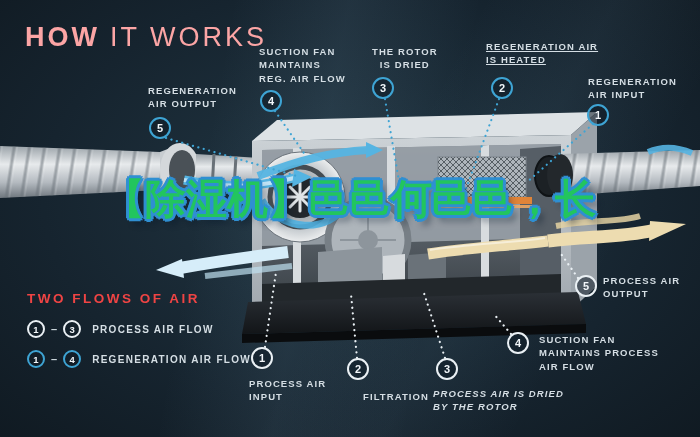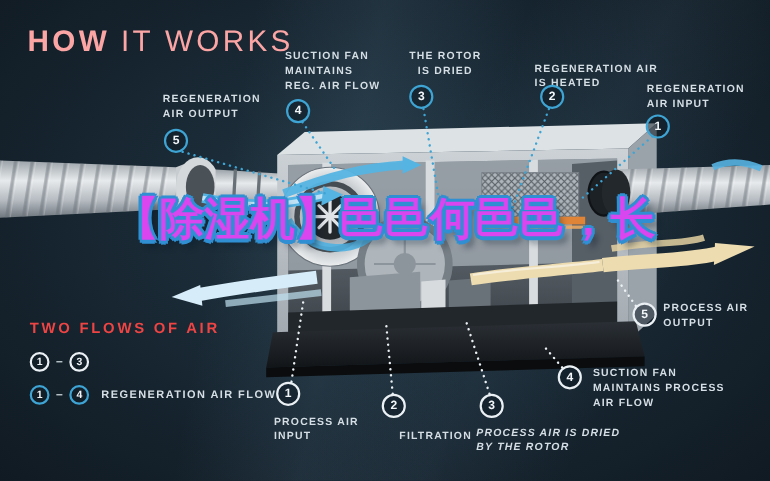--- a/index.html
+++ b/index.html
@@ -41,21 +41,21 @@
     display:flex;align-items:center;justify-content:center;
     font-size:9.5px;font-weight:700;color:#f2f6f9;background:rgba(14,28,38,0.4);
   }
   .legend-row.process .lcirc{border:2px solid #eaf0f4;}
   .legend-row.regeneration .lcirc{border:2px solid #3ea4d4;}
   .legend-row .dash{color:#cfd9df;font-weight:700;font-size:11px;margin:0 -1px;}
   .legend-row .llabel{color:#d5dee4;font-size:10px;font-weight:700;letter-spacing:1.3px;margin-left:4px;}
   
   #overlay-title{
     left:40px;top:176px;width:620px;text-align:center;z-index:6;
-    color:#d946ef;font-weight:900;font-size:41px;line-height:47px;
+    color:#22c55e;font-weight:900;font-size:41px;line-height:47px;
     text-shadow:
       3px 0 0 #2f8fd2,-3px 0 0 #2f8fd2,0 3px 0 #2f8fd2,0 -3px 0 #2f8fd2,
       2px 2px 0 #2f8fd2,-2px -2px 0 #2f8fd2,2px -2px 0 #2f8fd2,-2px 2px 0 #2f8fd2,
       5px 6px 6px rgba(0,20,40,0.45);
   }
 </style>
 </head>
 <body>
 
 <svg id="scene" class="abs" width="700" height="437" viewBox="0 0 700 437">
@@ -207,21 +207,21 @@
 <div class="abs badge regeneration" style="left:260px;top:90px;">
     <span>4</span>
   </div>
 
 <div class="abs callout-label" style="left:372px;top:45px;text-align:center;">THE ROTOR
 IS DRIED</div>
 <div class="abs badge regeneration" style="left:372px;top:77px;">
     <span>3</span>
   </div>
 
-<div class="abs callout-label" style="left:486px;top:56px;">REGENERATION AIR
+<div class="abs callout-label" style="left:486px;top:40px;text-decoration:underline;">REGENERATION AIR
 IS HEATED</div>
 <div class="abs badge regeneration" style="left:491px;top:77px;">
     <span>2</span>
   </div>
 
 <div class="abs callout-label" style="left:588px;top:75px;">REGENERATION
 AIR INPUT</div>
 <div class="abs badge regeneration" style="left:587px;top:104px;">
     <span>1</span>
   </div>
@@ -254,20 +254,21 @@
     <span>5</span>
   </div>
 <div class="abs callout-label" style="left:603px;top:274px;">PROCESS AIR
 OUTPUT</div>
 
 <div id="legend-title" class="abs">TWO FLOWS OF AIR</div>
 <div class="abs legend-row process" style="left:27px;top:320px;">
   <span class="lcirc">1</span>
   <span class="dash">–</span>
   <span class="lcirc">3</span>
+  <span class="llabel">PROCESS AIR FLOW</span>
 </div>
 <div class="abs legend-row regeneration" style="left:27px;top:350px;">
   <span class="lcirc">1</span>
   <span class="dash">–</span>
   <span class="lcirc">4</span>
   <span class="llabel">REGENERATION AIR FLOW</span>
 </div>
 
 <div id="overlay-title" class="abs">
   <div>【除湿机】邑邑何邑邑，长</div>

